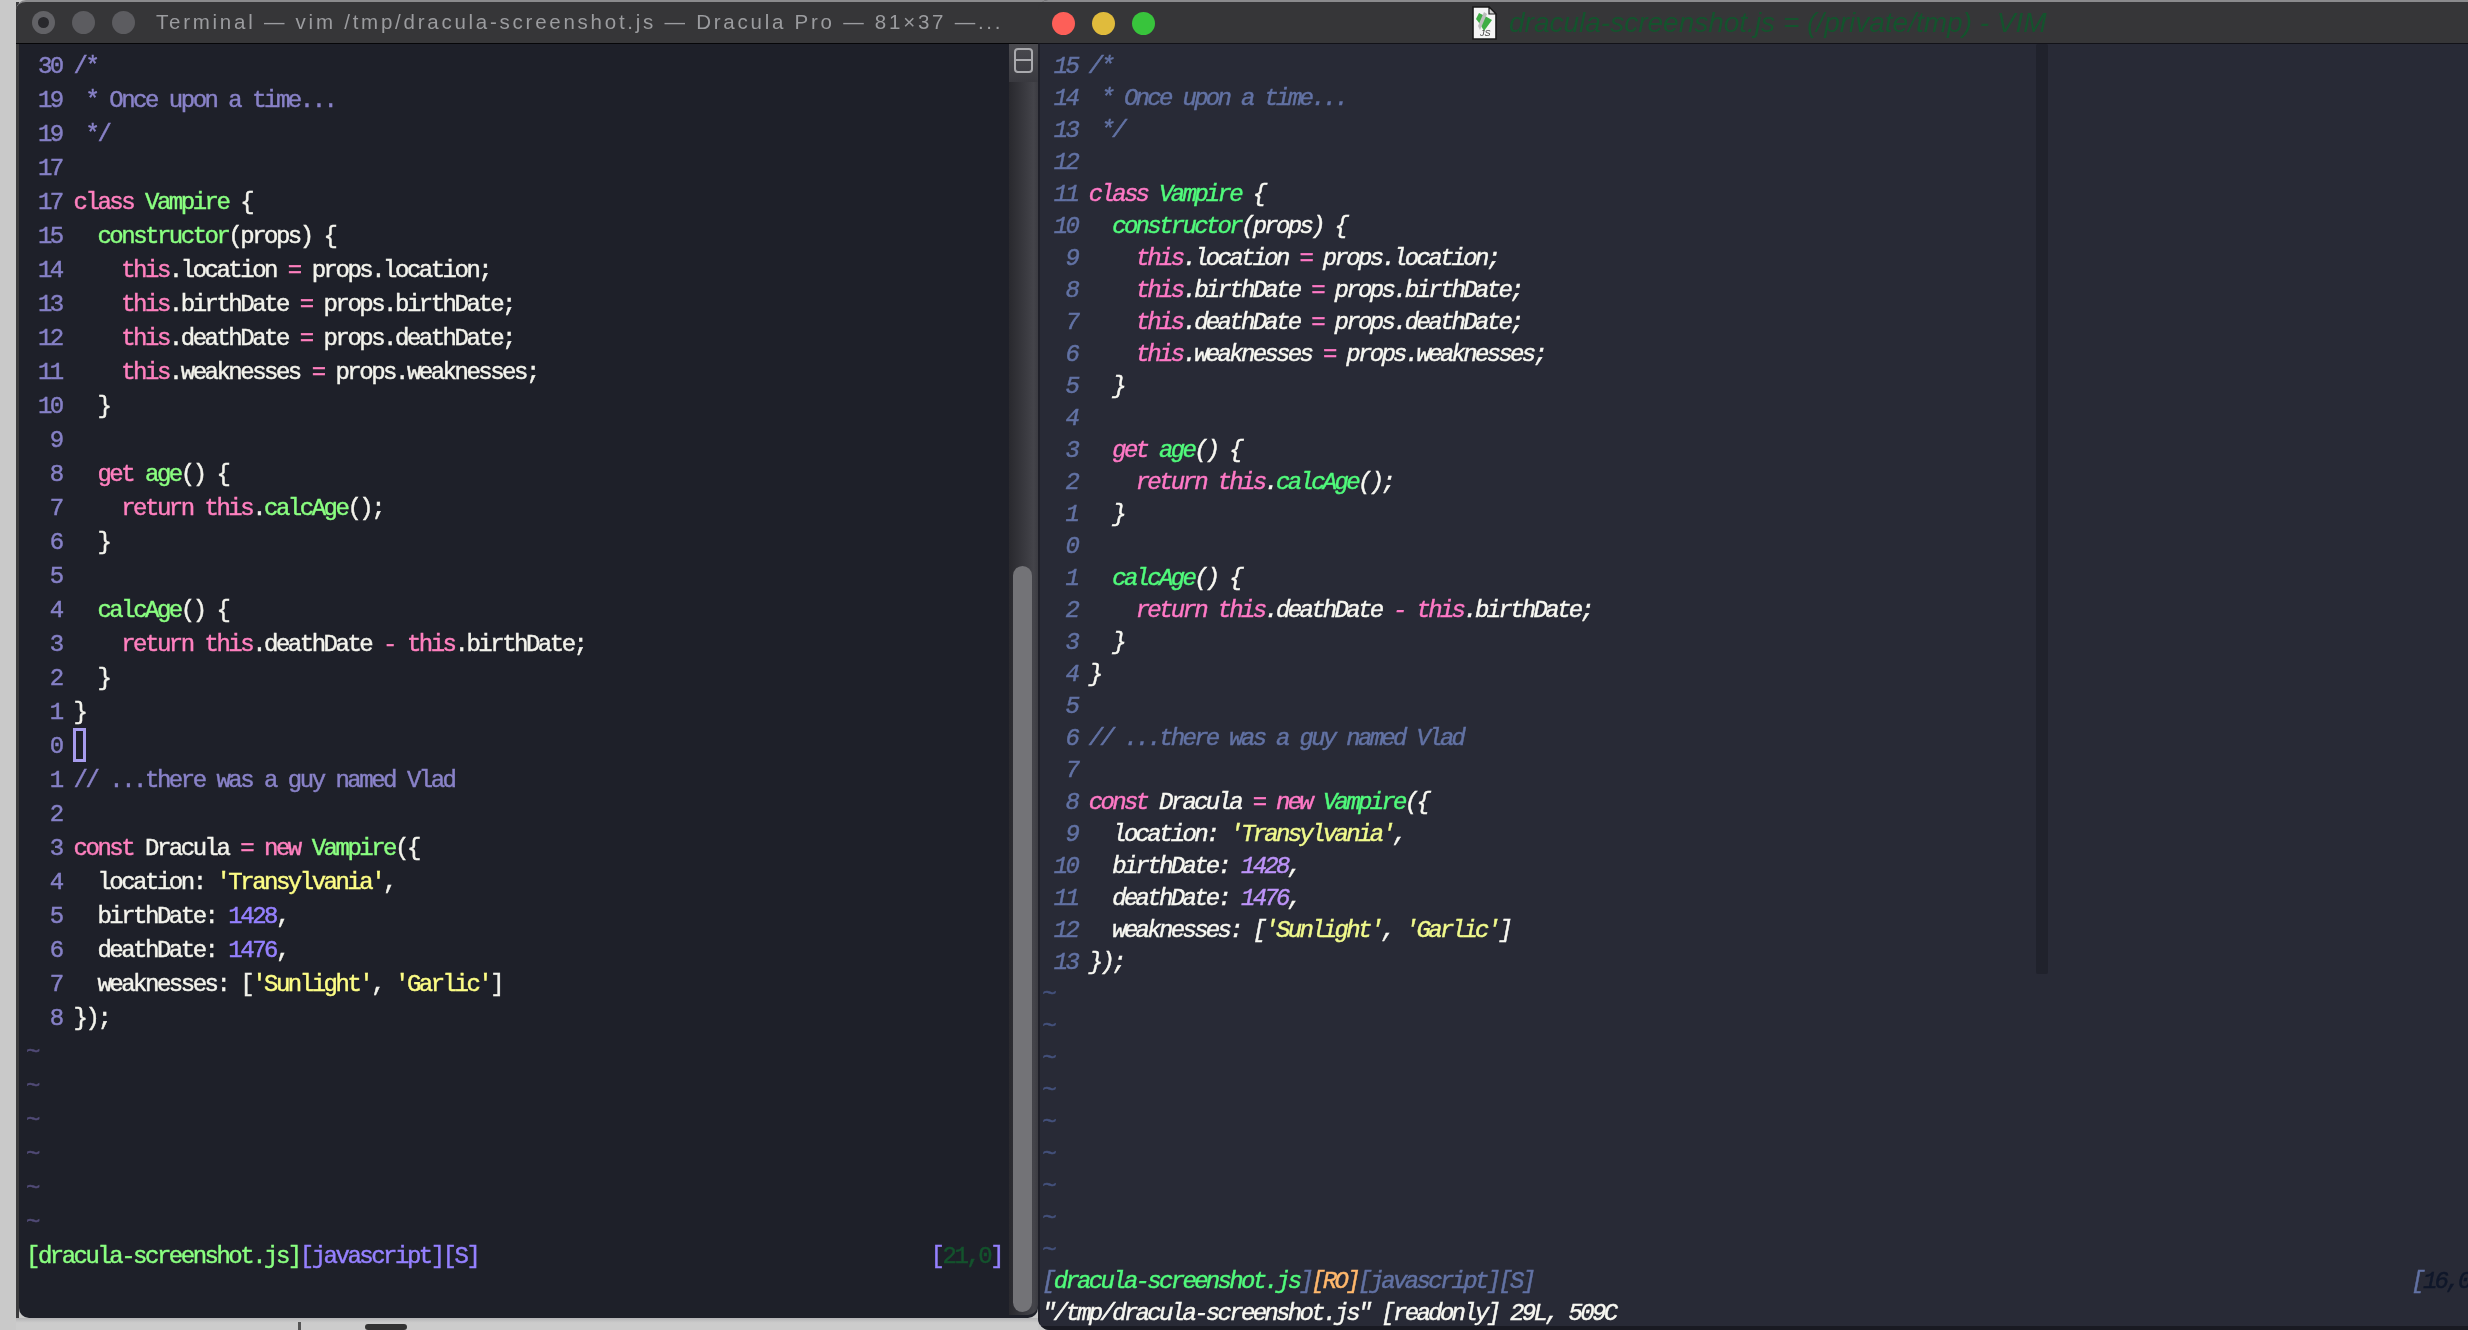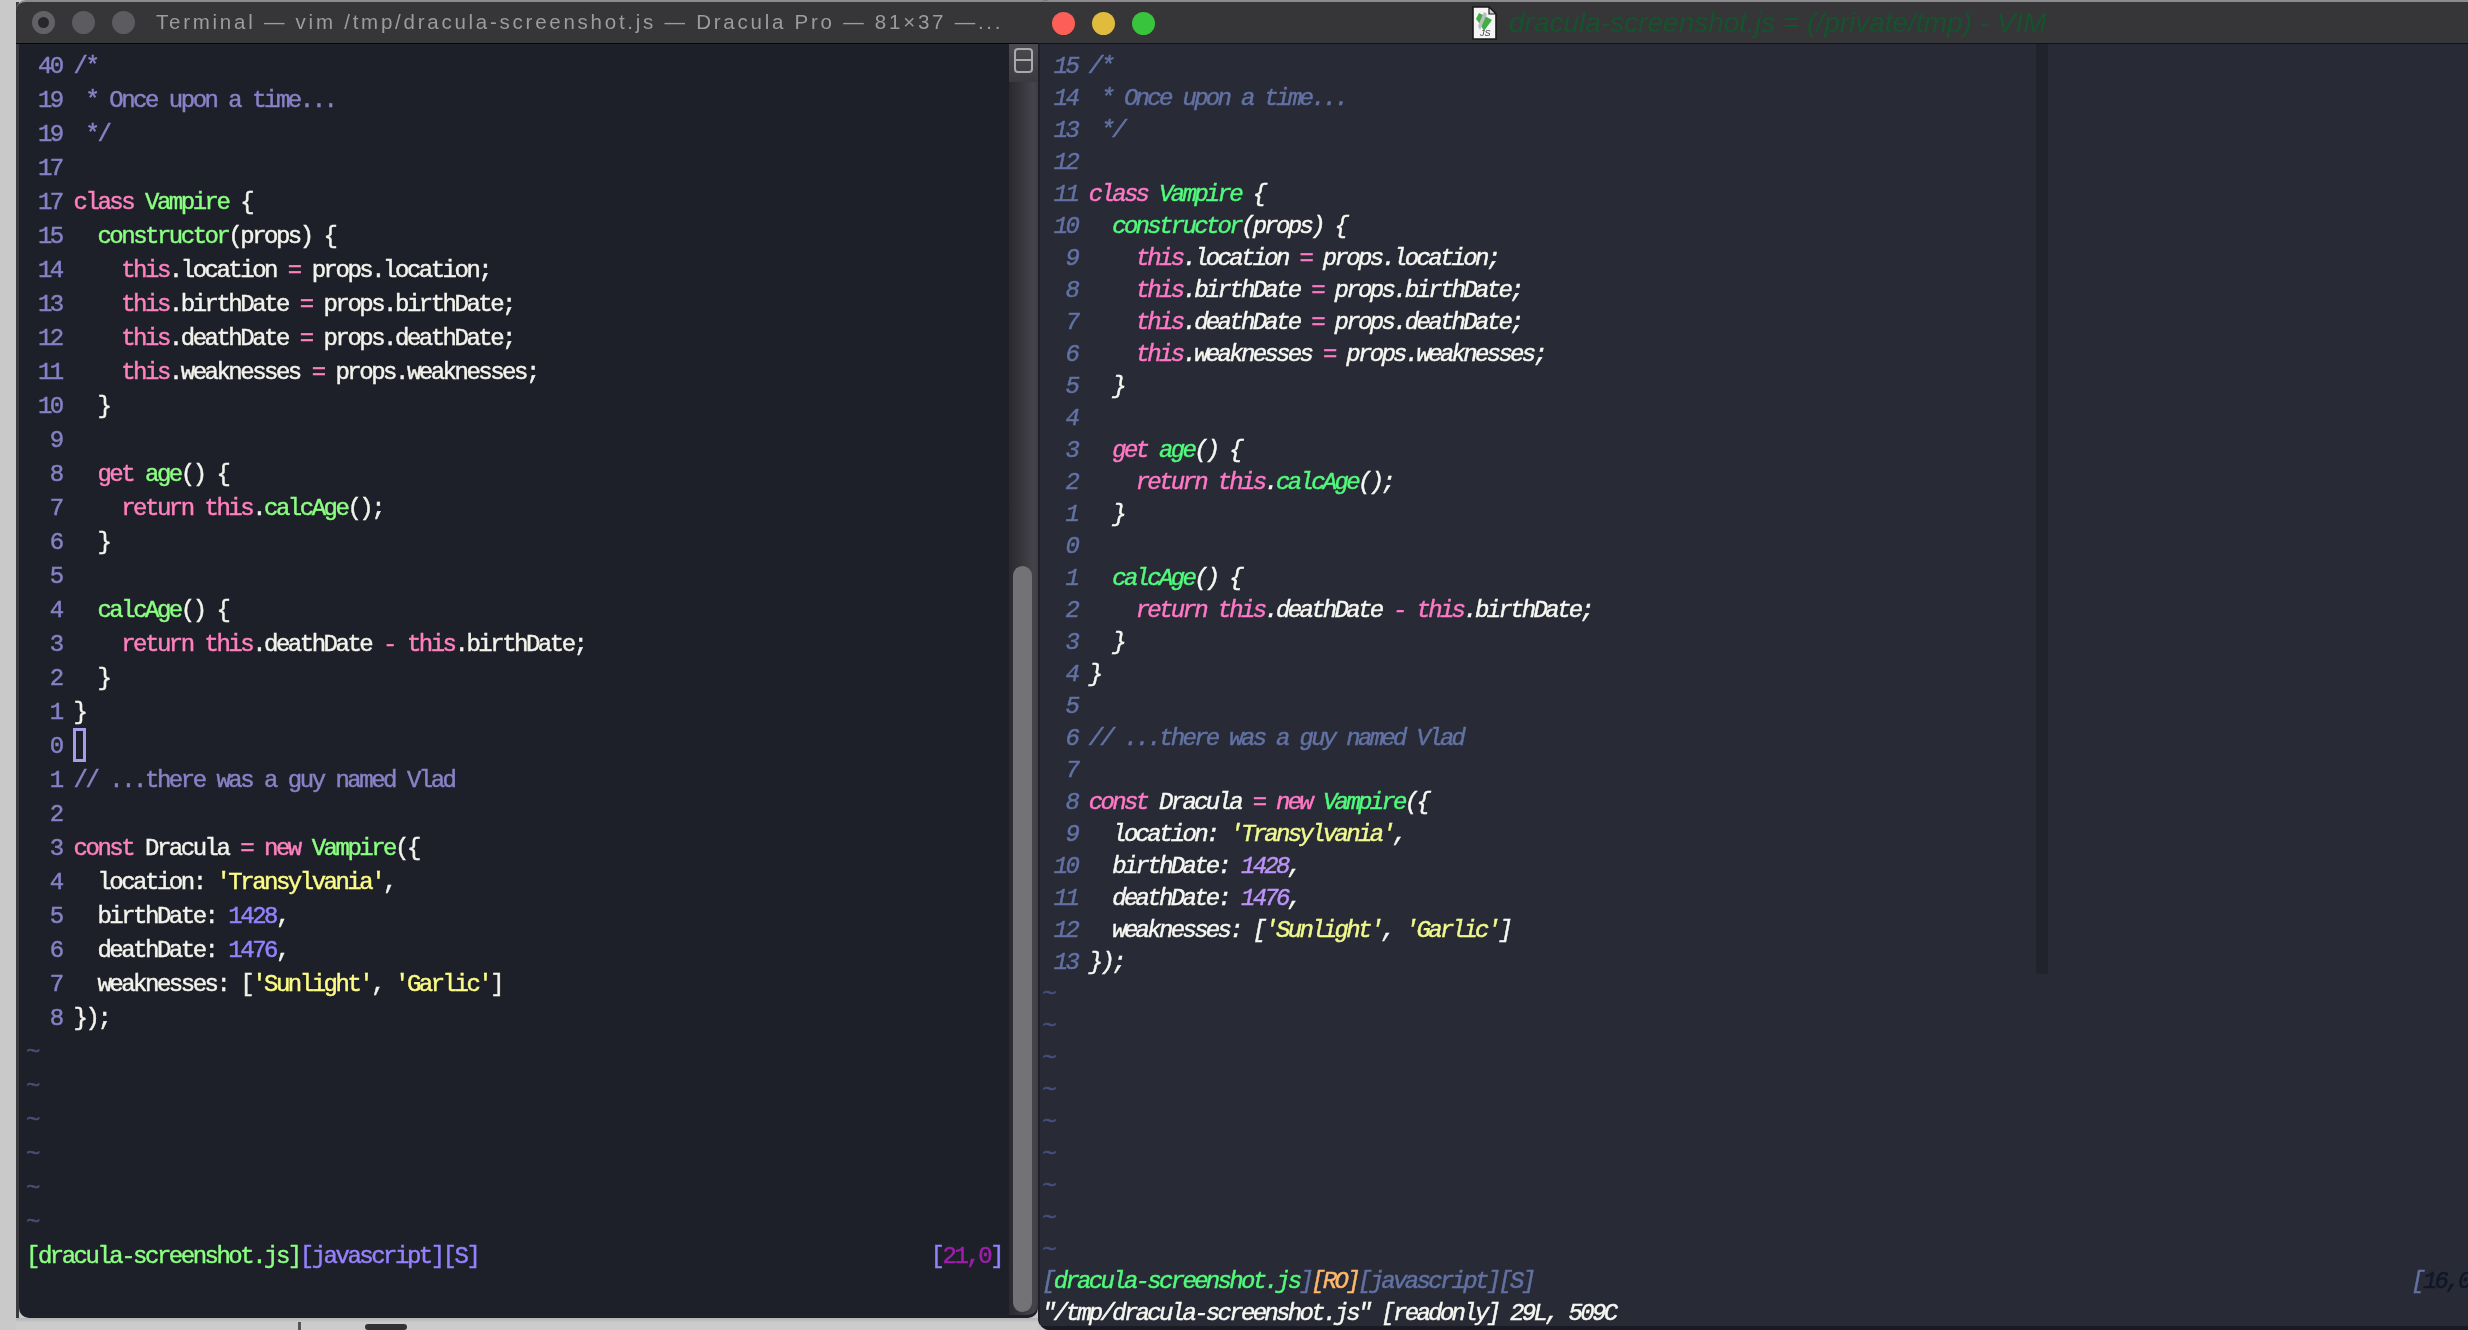--- a/index.html
+++ b/index.html
@@ -10,21 +10,21 @@
   pre.code { position:absolute; font-family:"Liberation Mono",monospace;
              white-space:pre; margin:0; -webkit-text-stroke:0.45px currentColor; }
   
   .ln { color:#8680c6; }
   .lc { color:#8982c8; }
   .lp { color:#ff80bf; }
   .lg { color:#8aff80; }
   .lw { color:#f3f3ec; }
   .ly { color:#fdfd85; }
   .lu { color:#9580ff; }
-  .lcy{ color:#a21caf;margin-top:20px; }
+  .lcy{ color:#14532d;margin-top:20px; }
   .lt { color:#514b76; }
   
   .rn { color:#6272a4; }
   .rc { color:#6272a4; }
   .rp { color:#ff79c6; }
   .rg { color:#50fa7b; }
   .rw { color:#f8f8f2; }
   .ry { color:#f1fa8c; }
   .ru { color:#bd93f9; }
   .rcy{ color:#0f172a; }
@@ -50,21 +50,21 @@
 
     <div class="abs" style="left:993px;top:44px;width:29px;height:1271px;background:linear-gradient(to right,#29292e,#3a3a40 55%,#44444a 85%,#3c3c42);border-bottom-right-radius:10px;"></div>
     <div class="abs" style="left:993px;top:44px;width:29px;height:38px;background:linear-gradient(#4a4a4f,#3a3a40);"></div>
 
     <div class="abs" style="left:998px;top:48px;width:19px;height:25px;border:2px solid #aaaaae;border-radius:4px;"></div>
     <div class="abs" style="left:998px;top:59px;width:19px;height:2px;background:#aaaaae;"></div>
 
     <div class="abs" style="left:997px;top:566px;width:19px;height:746px;border-radius:10px;background:#737377;"></div>
 
     <div class="abs" style="left:57px;top:728px;width:13px;height:34px;border:3px solid #a69bec;"></div>
-    <pre class="code" id="lpre" style="left:10px;top:49.5px;font-size:24px;line-height:34px;letter-spacing:-2.5px;"><span class="ln"> 40 </span><span class="lc">/*</span>
+    <pre class="code" id="lpre" style="left:10px;top:49.5px;font-size:24px;line-height:34px;letter-spacing:-2.5px;"><span class="ln"> 30 </span><span class="lc">/*</span>
 <span class="ln"> 19 </span><span class="lc"> * Once upon a time...</span>
 <span class="ln"> 19 </span><span class="lc"> */</span>
 <span class="ln"> 17 </span>
 <span class="ln"> 17 </span><span class="lp">class</span><span class="lw"> </span><span class="lg">Vampire</span><span class="lw"> {</span>
 <span class="ln"> 15 </span><span class="lw">  </span><span class="lg">constructor</span><span class="lw">(props) {</span>
 <span class="ln"> 14 </span><span class="lw">    </span><span class="lp">this</span><span class="lw">.location </span><span class="lp">=</span><span class="lw"> props.location;</span>
 <span class="ln"> 13 </span><span class="lw">    </span><span class="lp">this</span><span class="lw">.birthDate </span><span class="lp">=</span><span class="lw"> props.birthDate;</span>
 <span class="ln"> 12 </span><span class="lw">    </span><span class="lp">this</span><span class="lw">.deathDate </span><span class="lp">=</span><span class="lw"> props.deathDate;</span>
 <span class="ln"> 11 </span><span class="lw">    </span><span class="lp">this</span><span class="lw">.weaknesses </span><span class="lp">=</span><span class="lw"> props.weaknesses;</span>
 <span class="ln"> 10 </span><span class="lw">  }</span>

